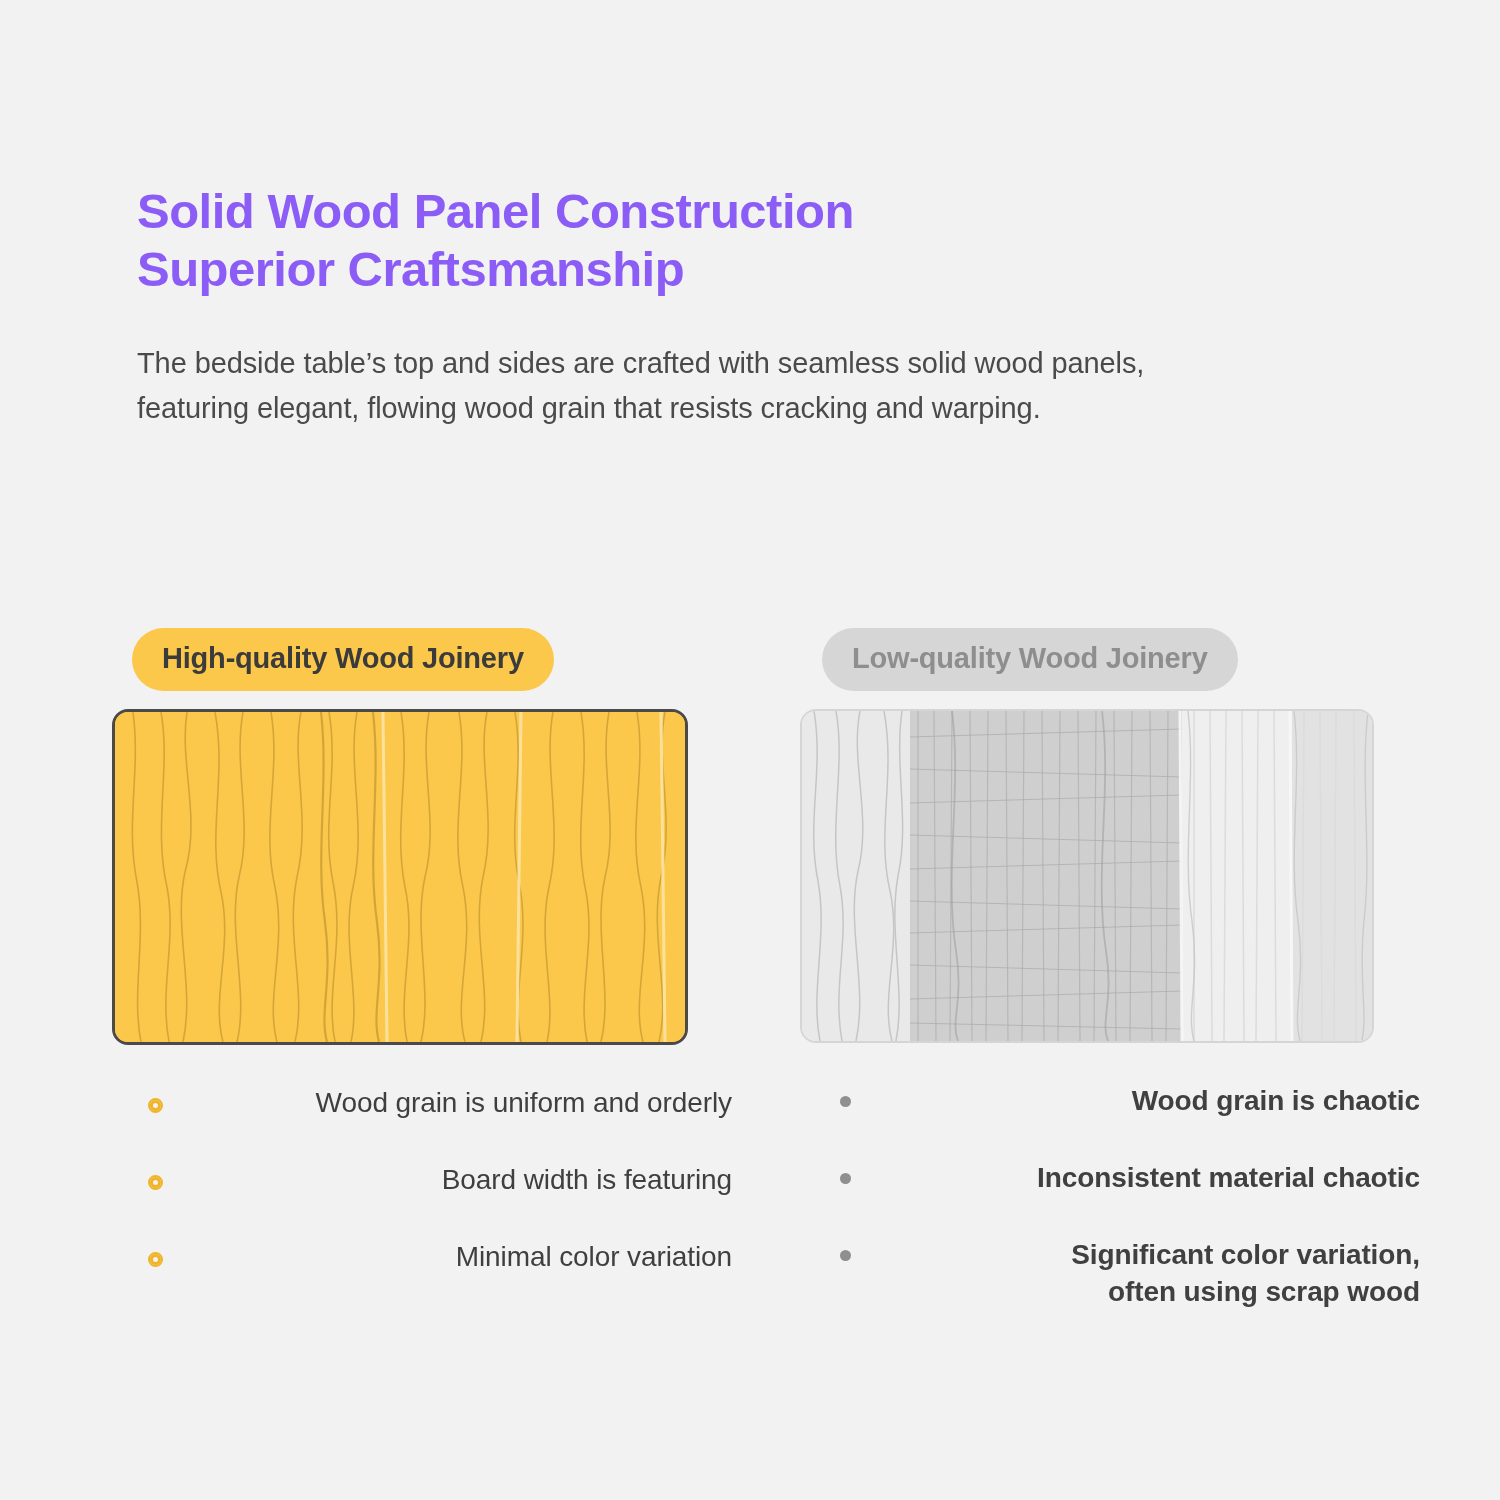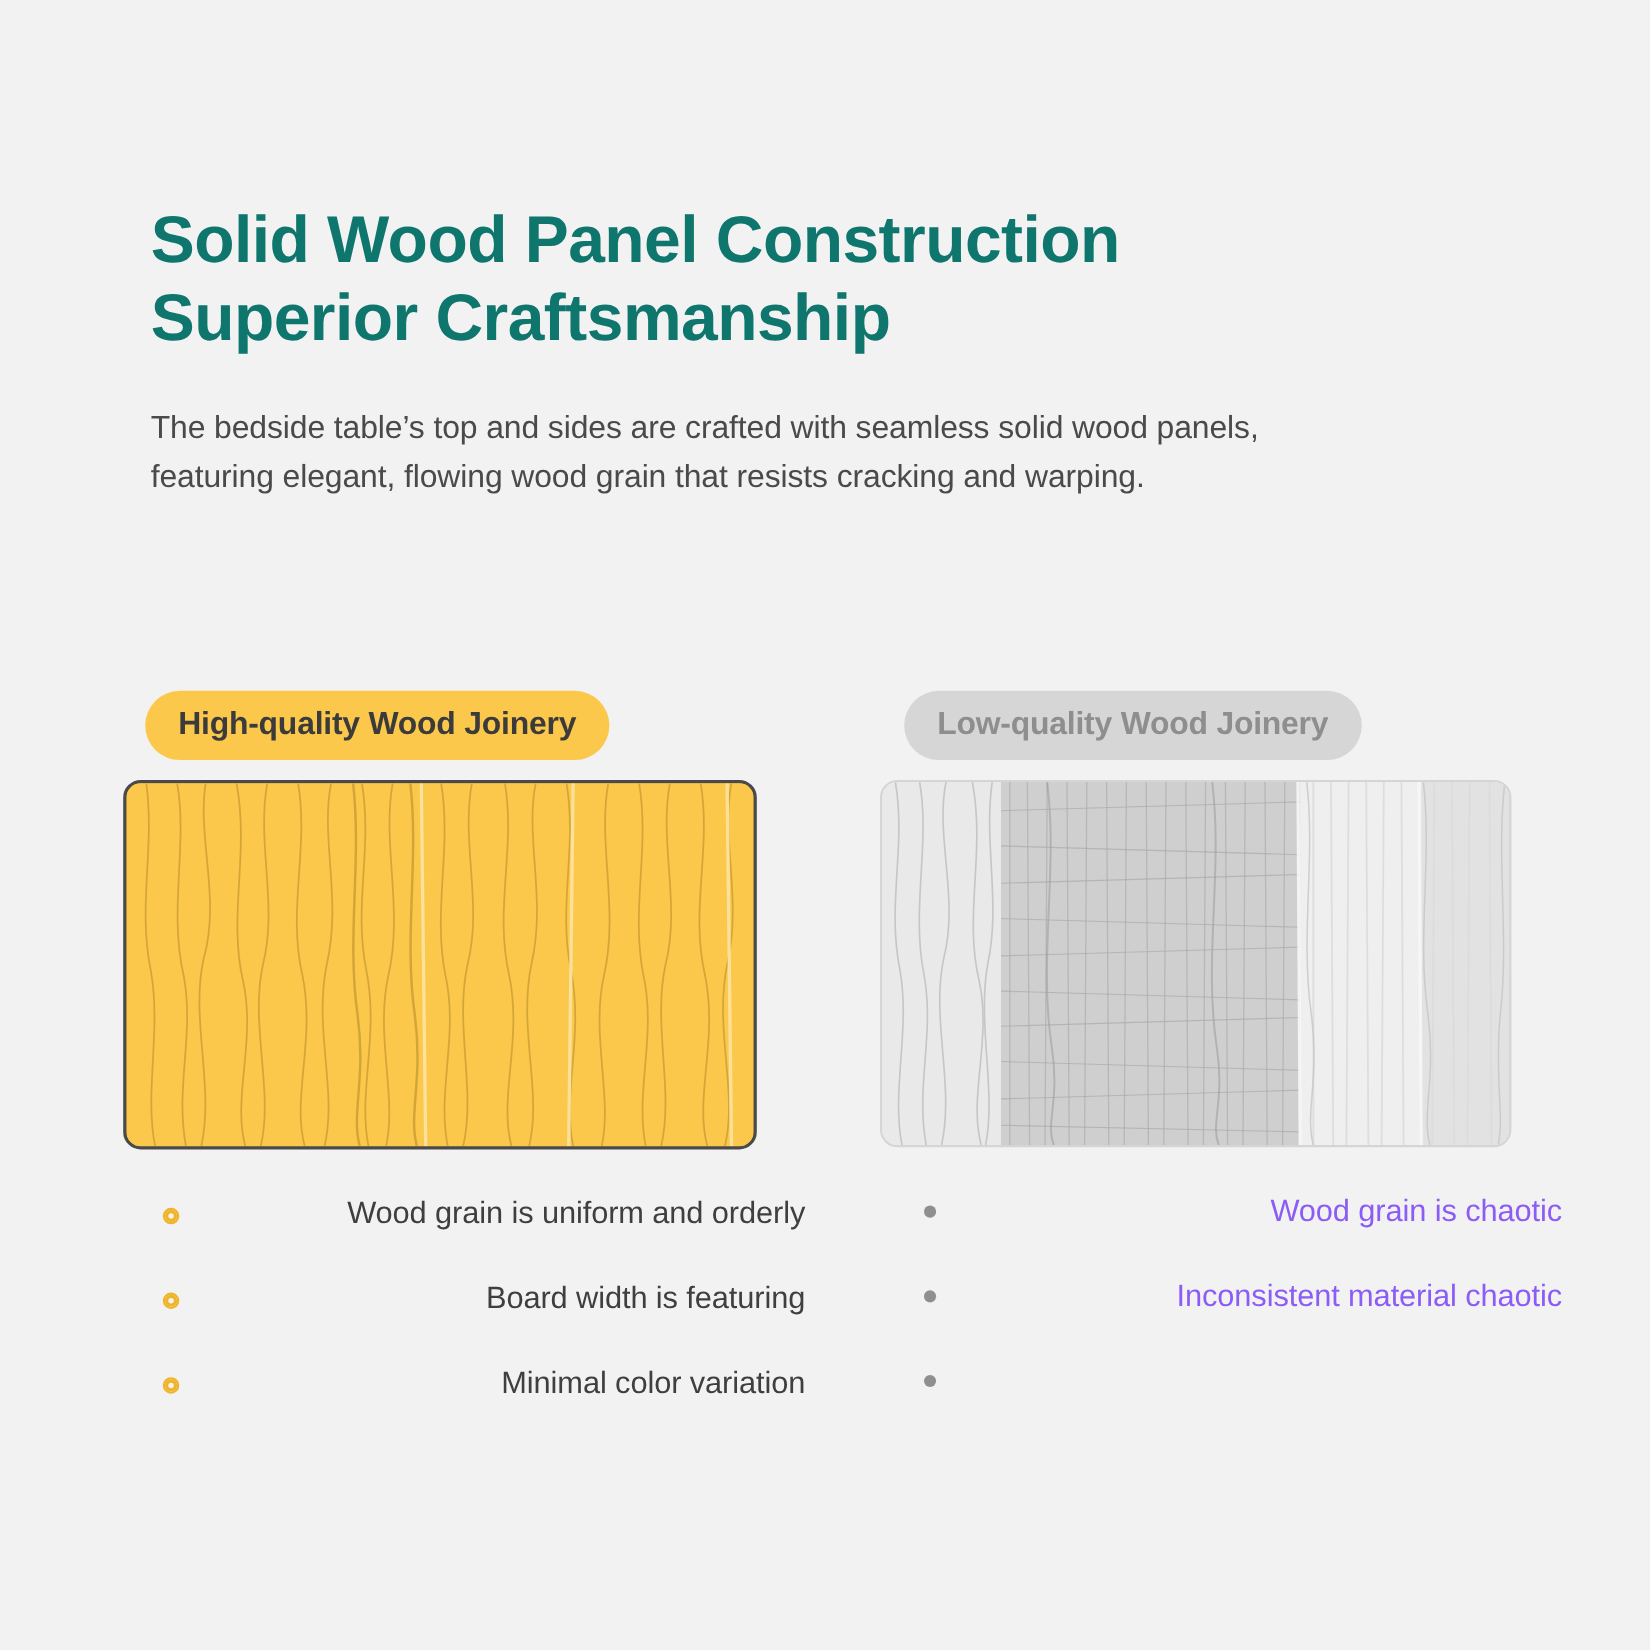--- a/index.html
+++ b/index.html
@@ -22,25 +22,25 @@
   }
 
   
   .header {
     position: absolute;
     left: 137px;
     top: 183px;
     width: 1240px;
   }
   .title {
-    font-size: 60px;
+    font-size: 49px;
     font-weight: bold;
     line-height: 1.18;
     letter-spacing: -0.5px;
-    color: #0f766e;
+    color: #8b5cf6;
     margin: 0;
     white-space: pre-line;
   }
   .subtitle {
     margin: 0;
     margin-top: 42px;
     font-size: 29px;
     line-height: 1.55;
     color: #4a4a4a;
     letter-spacing: -0.1px;
@@ -130,21 +130,21 @@
   }
   .bullets-good li .dot {
     background: #f0b429;
     border: 2px solid #f0b429;
     background: transparent;
     box-shadow: inset 0 0 0 3px #f0b429;
   }
   .bullets-bad li .dot {
     background: #8f8f8f;
   }
-  .bullets-bad li { color: #8b5cf6; }
+  .bullets-bad li { color: #404040; font-weight: bold; }
   .bullets-bad { margin-left: 32px; }
 </style>
 </head>
 <body>
 
 <div class="page">
 
   <div class="header">
     <h1 class="title">Solid Wood Panel Construction
 Superior Craftsmanship</h1>
@@ -273,18 +273,19 @@
           <g stroke="#f7f7f7" stroke-width="3" fill="none" opacity="0.9">
             <path d="M378 0 L380 330"></path>
             <path d="M488 0 L490 330"></path>
           </g>
         </svg>
       </div>
 
       <ul class="bullets bullets-bad">
         <li><span class="dot"></span><span>Wood grain is chaotic</span></li>
         <li><span class="dot"></span><span>Inconsistent material chaotic</span></li>
-        <li><span class="dot"></span></li>
+        <li><span class="dot"></span><span>Significant color variation,
+often using scrap wood</span></li>
       </ul>
     </div>
 
   </div>
 </div>
 
 </body></html>

